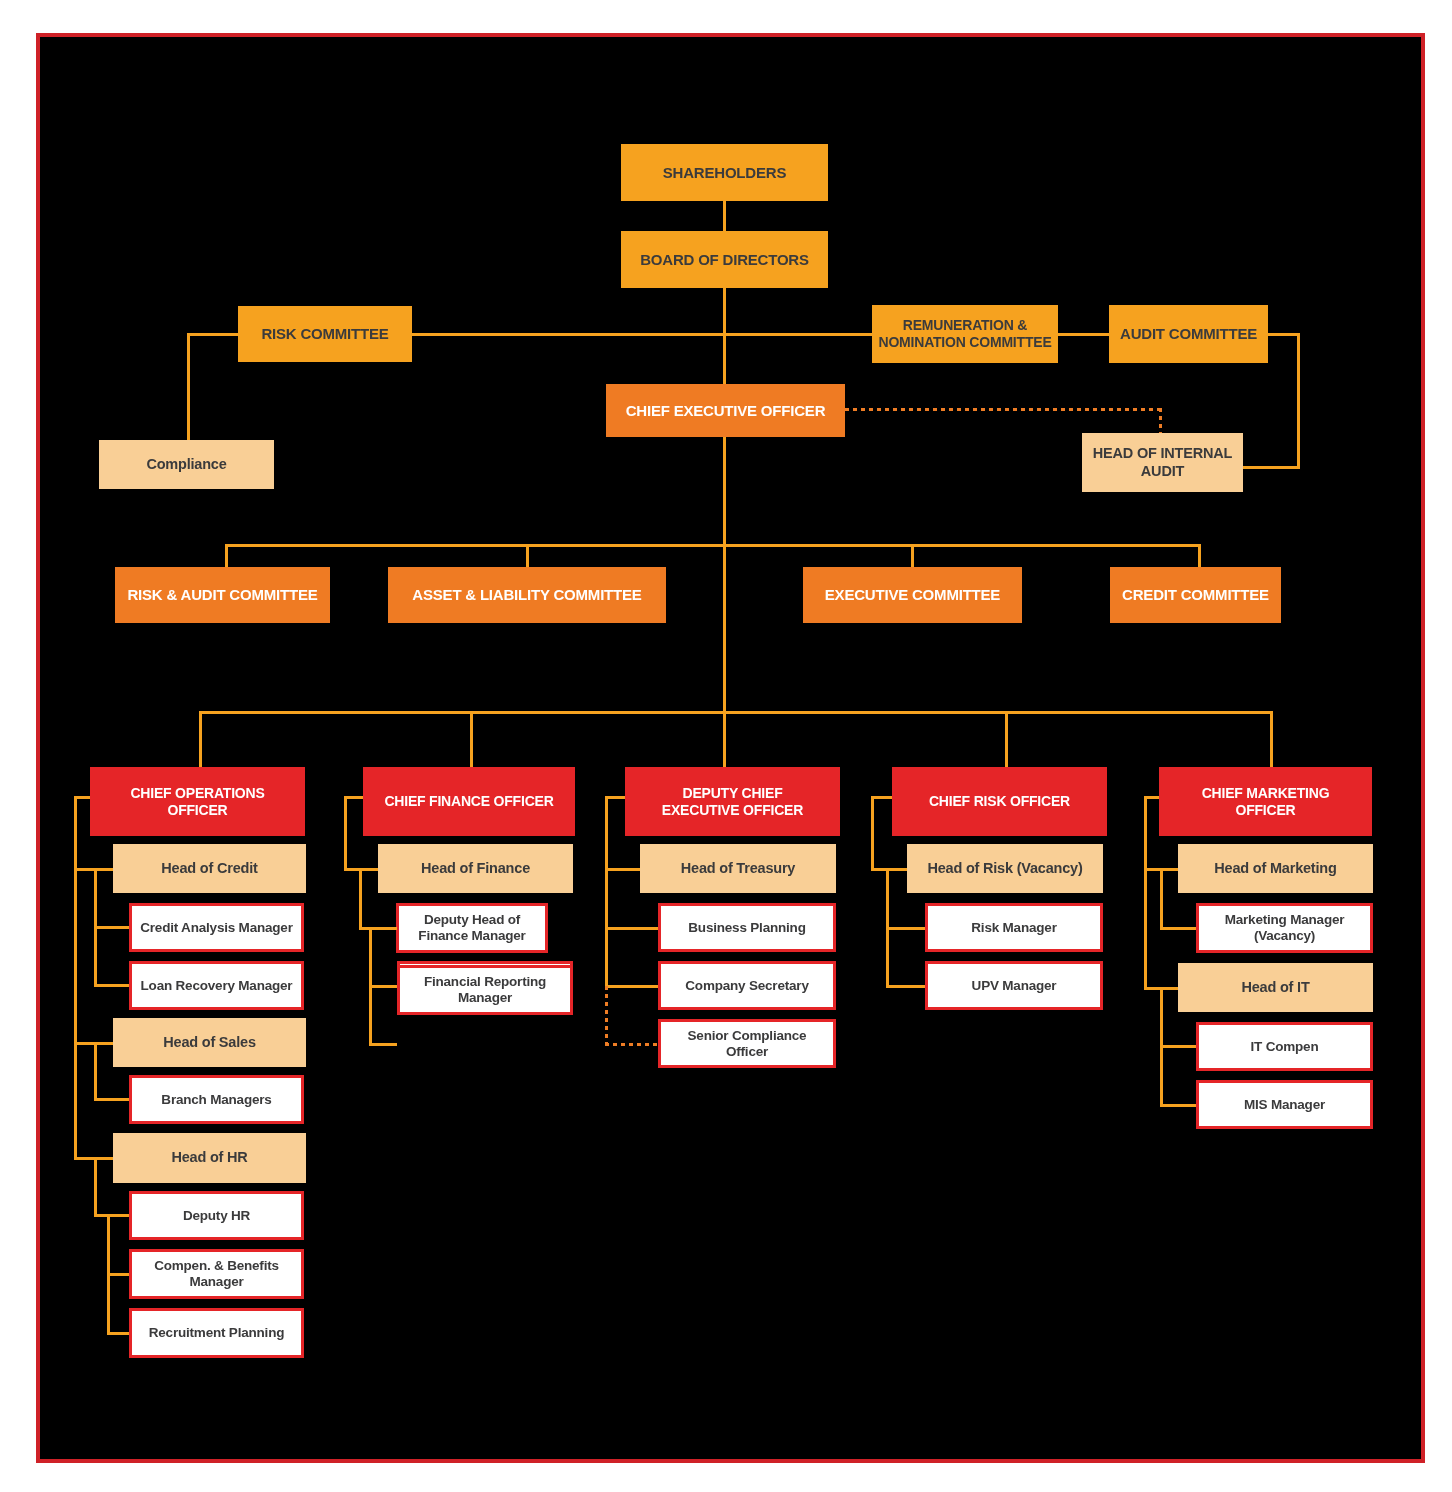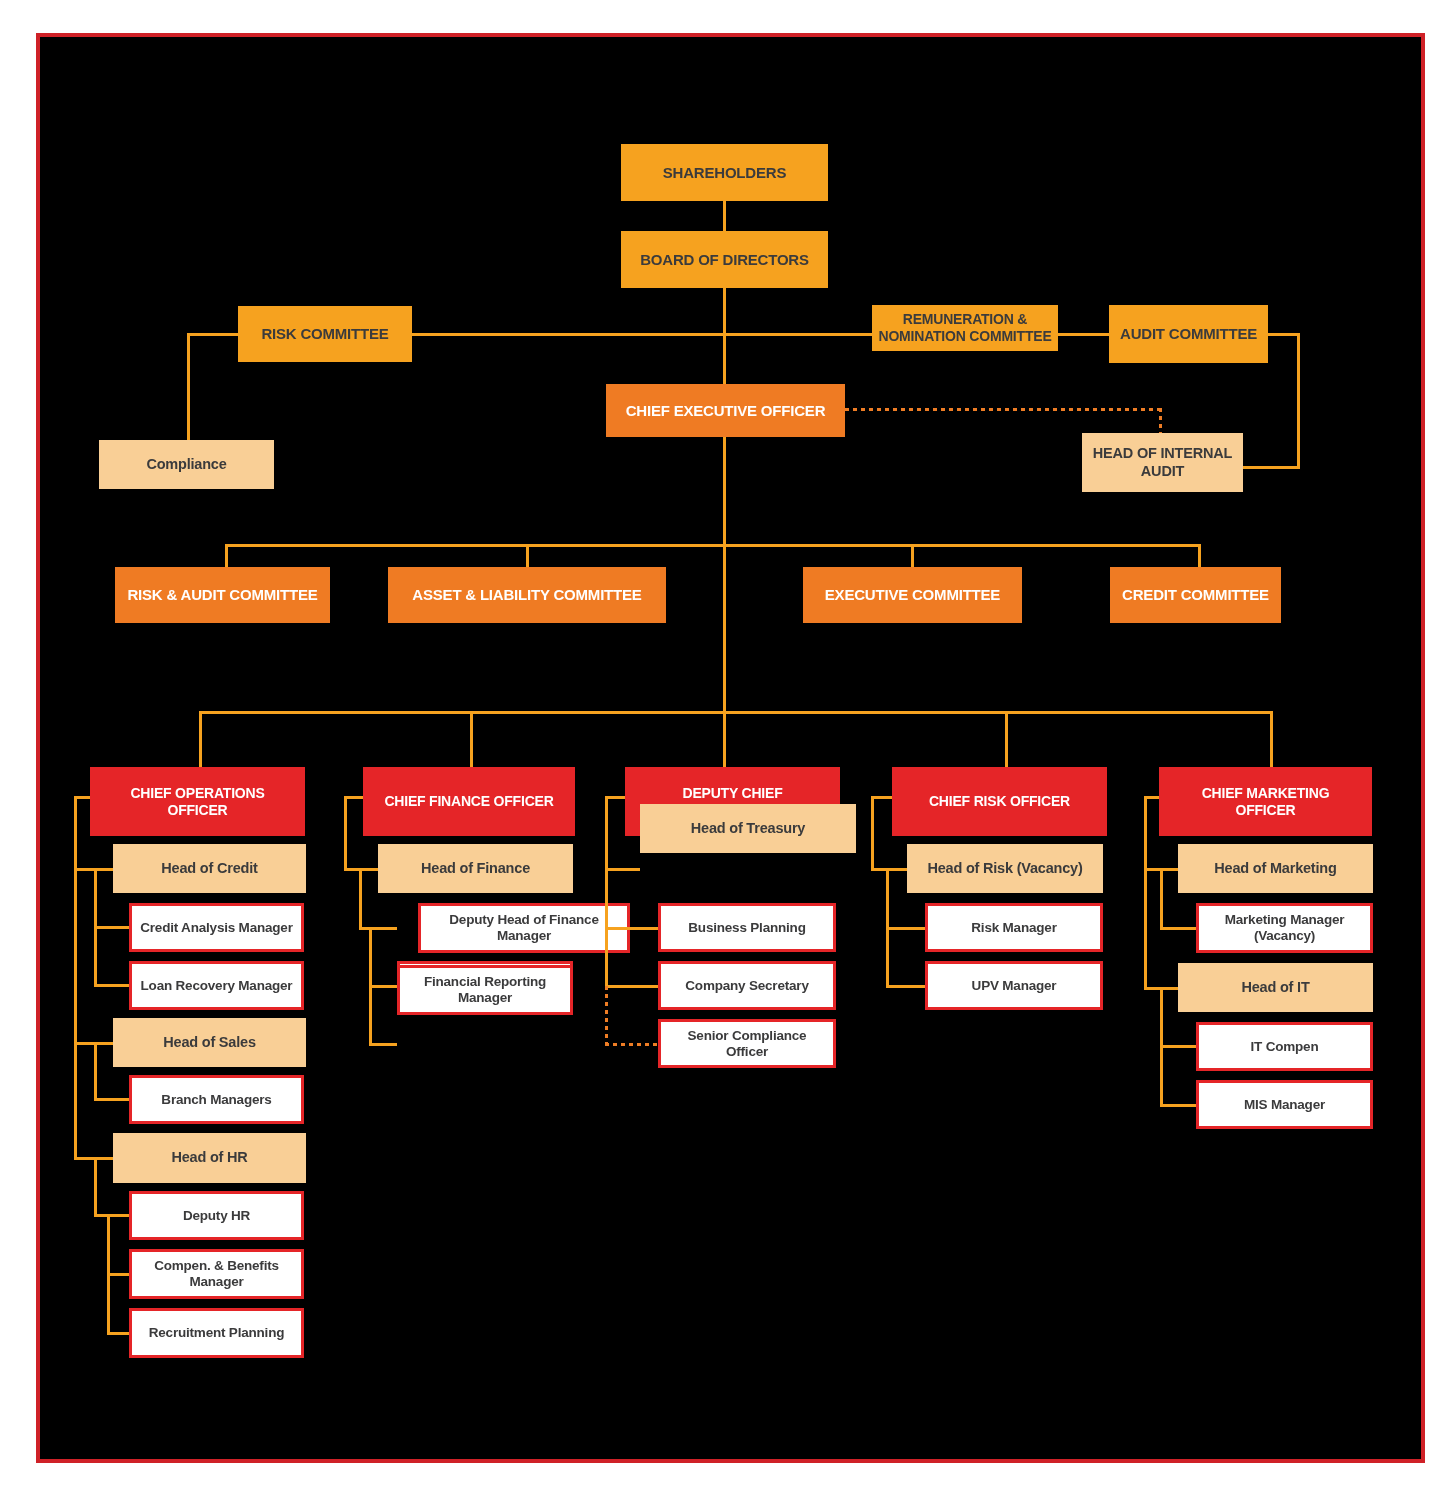--- a/index.html
+++ b/index.html
@@ -29,21 +29,21 @@
         background:repeating-linear-gradient(180deg,#ee7d25 0 4px,transparent 4px 8px);}
 </style>
 </head>
 <body>
 
 <div class="panel"></div>
 
 <div class="node orange" style="left:621px;top:144px;width:207px;height:57px">SHAREHOLDERS</div>
 <div class="node orange" style="left:621px;top:231px;width:207px;height:57px">BOARD OF DIRECTORS</div>
 <div class="node orange" style="left:238px;top:306px;width:174px;height:56px">RISK COMMITTEE</div>
-<div class="node orange" style="left:872px;top:305px;width:186px;height:46px;font-size:14px;padding:0 4px">REMUNERATION &amp; NOMINATION COMMITTEE</div>
+<div class="node orange" style="left:872px;top:305px;width:186px;height:58px;font-size:14px;padding:0 4px">REMUNERATION &amp; NOMINATION COMMITTEE</div>
 <div class="node orange" style="left:1109px;top:305px;width:159px;height:58px">AUDIT COMMITTEE</div>
 <div class="node dkorange" style="left:606px;top:384px;width:239px;height:53px">CHIEF EXECUTIVE OFFICER</div>
 <div class="node tan" style="left:99px;top:440px;width:175px;height:49px">Compliance</div>
 <div class="node tan" style="left:1082px;top:433px;width:161px;height:59px;font-weight:bold">HEAD OF INTERNAL AUDIT</div>
 
 <div class="node dkorange" style="left:115px;top:567px;width:215px;height:56px">RISK &amp; AUDIT COMMITTEE</div>
 <div class="node dkorange" style="left:388px;top:567px;width:278px;height:56px">ASSET &amp; LIABILITY COMMITTEE</div>
 <div class="node dkorange" style="left:803px;top:567px;width:219px;height:56px">EXECUTIVE COMMITTEE</div>
 <div class="node dkorange" style="left:1110px;top:567px;width:171px;height:56px">CREDIT COMMITTEE</div>
 
@@ -57,25 +57,25 @@
 <div class="node white" style="left:129px;top:903px;width:175px;height:49px">Credit Analysis Manager</div>
 <div class="node white" style="left:129px;top:961px;width:175px;height:49px">Loan Recovery Manager</div>
 <div class="node tan" style="left:113px;top:1018px;width:193px;height:49px">Head of Sales</div>
 <div class="node white" style="left:129px;top:1075px;width:175px;height:49px">Branch Managers</div>
 <div class="node tan" style="left:113px;top:1133px;width:193px;height:50px">Head of HR</div>
 <div class="node white" style="left:129px;top:1191px;width:175px;height:49px">Deputy HR</div>
 <div class="node white" style="left:129px;top:1249px;width:175px;height:50px">Compen. &amp; Benefits Manager</div>
 <div class="node white" style="left:129px;top:1308px;width:175px;height:50px">Recruitment Planning</div>
 
 <div class="node tan" style="left:378px;top:844px;width:195px;height:49px">Head of Finance</div>
-<div class="node white" style="left:418px;top:903px;width:212px;height:50px">Deputy Head of Finance Manager</div>
+<div class="node white" style="left:396px;top:903px;width:152px;height:50px">Deputy Head of Finance Manager</div>
 <div class="node white" style="left:397px;top:961px;width:176px;height:50px">Financial Accounting Manager</div>
 <div class="node white" style="left:397px;top:965px;width:176px;height:50px">Financial Reporting Manager</div>
 
-<div class="node tan" style="left:640px;top:804px;width:216px;height:49px">Head of Treasury</div>
+<div class="node tan" style="left:640px;top:844px;width:196px;height:49px">Head of Treasury</div>
 <div class="node white" style="left:658px;top:903px;width:178px;height:49px">Business Planning</div>
 <div class="node white" style="left:658px;top:961px;width:178px;height:49px">Company Secretary</div>
 <div class="node white" style="left:658px;top:1019px;width:178px;height:49px">Senior Compliance Officer</div>
 
 <div class="node tan" style="left:907px;top:844px;width:196px;height:49px">Head of Risk (Vacancy)</div>
 <div class="node white" style="left:925px;top:903px;width:178px;height:49px">Risk Manager</div>
 <div class="node white" style="left:925px;top:961px;width:178px;height:49px">UPV Manager</div>
 
 <div class="node tan" style="left:1178px;top:844px;width:195px;height:49px">Head of Marketing</div>
 <div class="node white" style="left:1196px;top:903px;width:177px;height:50px">Marketing Manager (Vacancy)</div>

